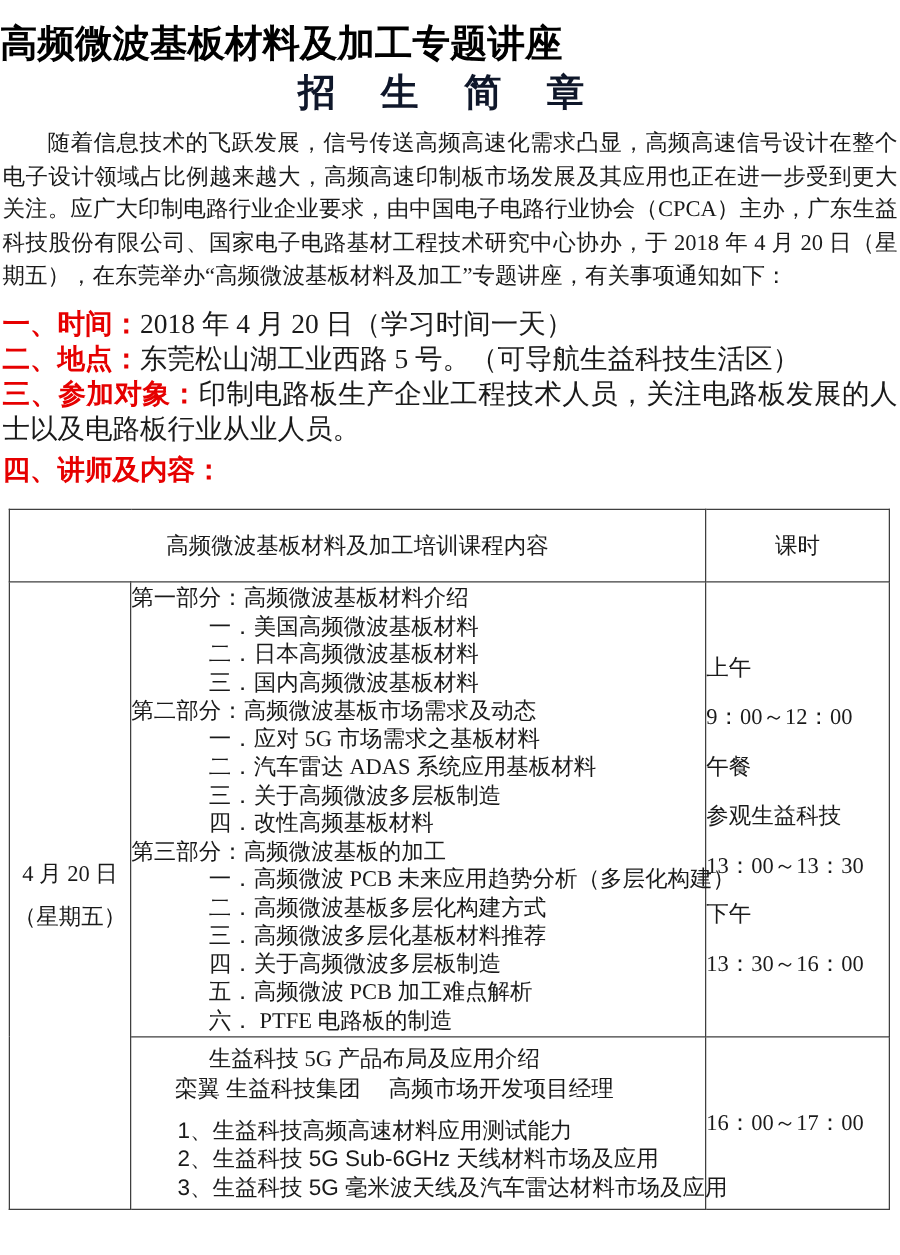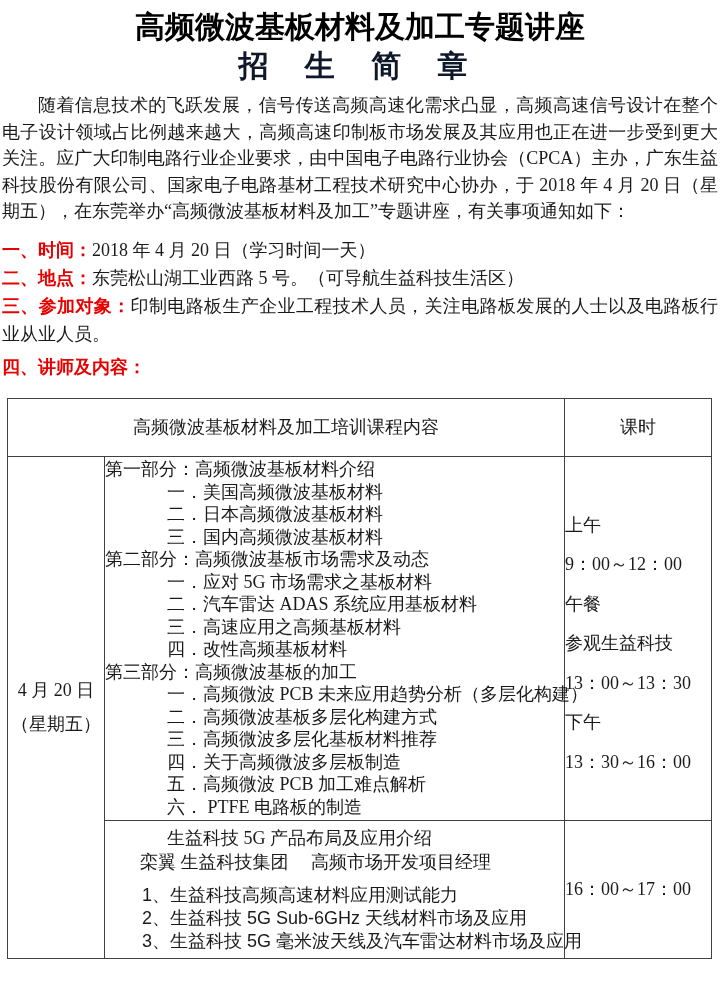--- a/index.html
+++ b/index.html
@@ -6,22 +6,21 @@
   #page{
     position:relative;
     width:720px;height:1004px;
     margin:0 auto;
     background:#fff;
     color:#1a1a1a;
     font-family:"Liberation Serif","DejaVu Serif",serif;
     overflow:hidden;
   }
   .title{
-    margin-top:7px;
-    text-align:center;
+    margin-top:16px;
     font-family:"Liberation Sans","DejaVu Sans",sans-serif;
     font-weight:bold;
     font-size:30px;
     line-height:39px;
     color:#000;
   }
   .subtitle{
     text-align:center;
     font-family:"Liberation Sans","DejaVu Sans",sans-serif;
     font-weight:bold;
@@ -32,21 +31,21 @@
   }
   .intro{
     margin:7px 2px 0 2px;
     font-size:18px;
     line-height:26.5px;
     text-align:justify;
     text-indent:2em;
   }
   .sections{margin:11px 2px 0 2px;}
   .section-line{
-    font-size:18px;
+    font-size:22px;
     line-height:28px;
     text-align:justify;
   }
   .section-line.gap{margin-top:5px;}
   .red-label{
     color:#e60000;
     font-weight:bold;
     font-family:"Liberation Sans","DejaVu Sans",sans-serif;
   }
   table.course{
@@ -138,21 +137,21 @@
         <div>（星期五）</div>
       </td>
       <td class="content-cell-1">
         <div class="course-line part">第一部分：高频微波基板材料介绍</div>
         <div class="course-line sub">一．美国高频微波基板材料</div>
         <div class="course-line sub">二．日本高频微波基板材料</div>
         <div class="course-line sub">三．国内高频微波基板材料</div>
         <div class="course-line part">第二部分：高频微波基板市场需求及动态</div>
         <div class="course-line sub">一．应对 5G 市场需求之基板材料</div>
         <div class="course-line sub">二．汽车雷达 ADAS 系统应用基板材料</div>
-        <div class="course-line sub">三．高速应用之高频基板材料</div>
+        <div class="course-line sub">三．关于高频微波多层板制造</div>
         <div class="course-line sub">四．改性高频基板材料</div>
         <div class="course-line part">第三部分：高频微波基板的加工</div>
         <div class="course-line sub">一．高频微波 PCB 未来应用趋势分析（多层化构建）</div>
         <div class="course-line sub">二．高频微波基板多层化构建方式</div>
         <div class="course-line sub">三．高频微波多层化基板材料推荐</div>
         <div class="course-line sub">四．关于高频微波多层板制造</div>
         <div class="course-line sub">五．高频微波 PCB 加工难点解析</div>
         <div class="course-line sub">六． PTFE 电路板的制造</div>
       </td>
       <td class="time-cell-1">

